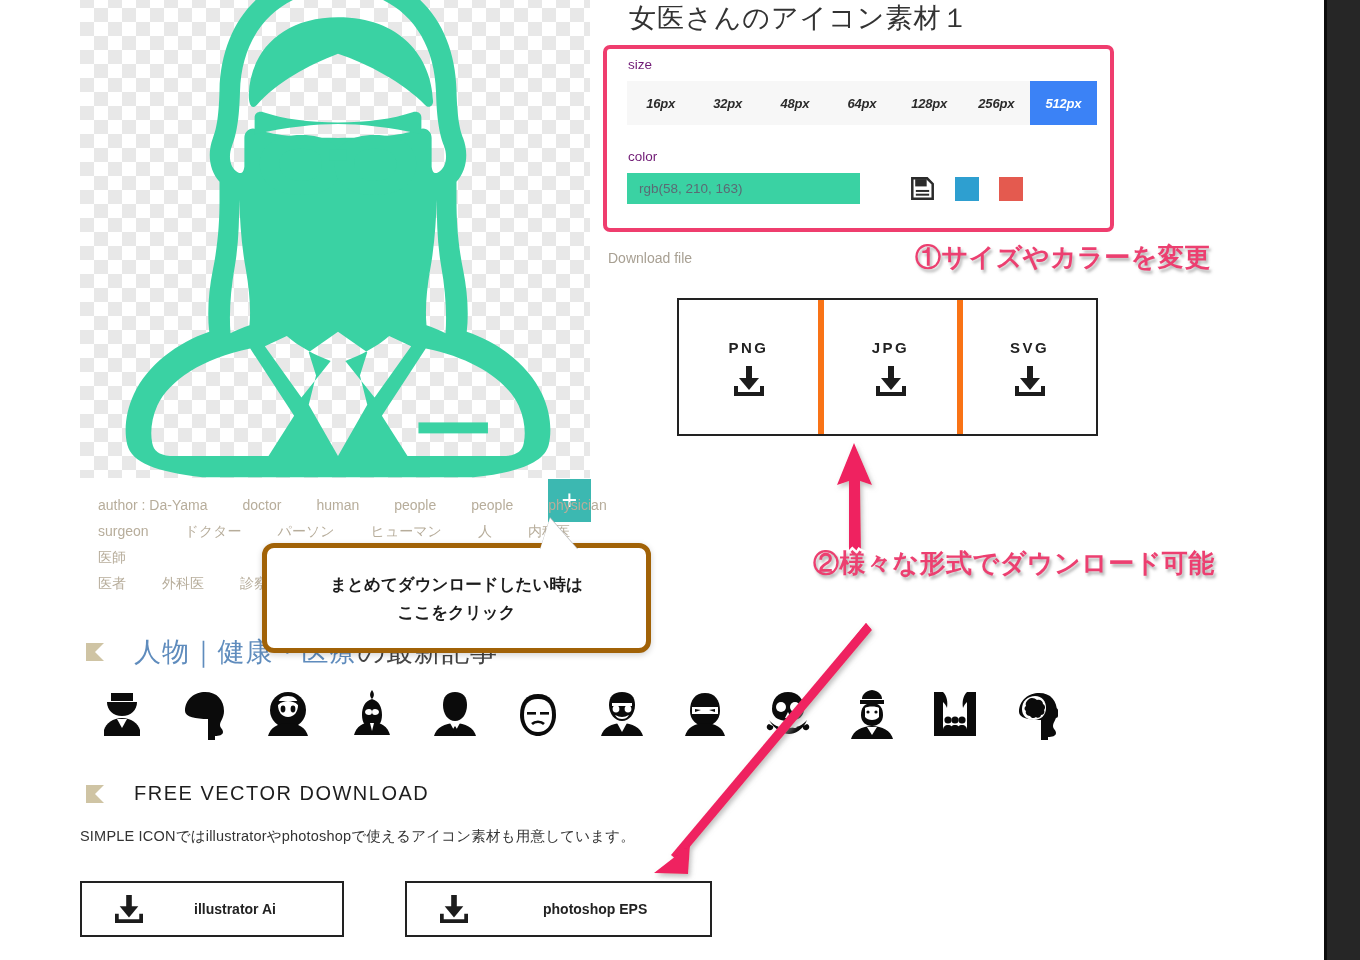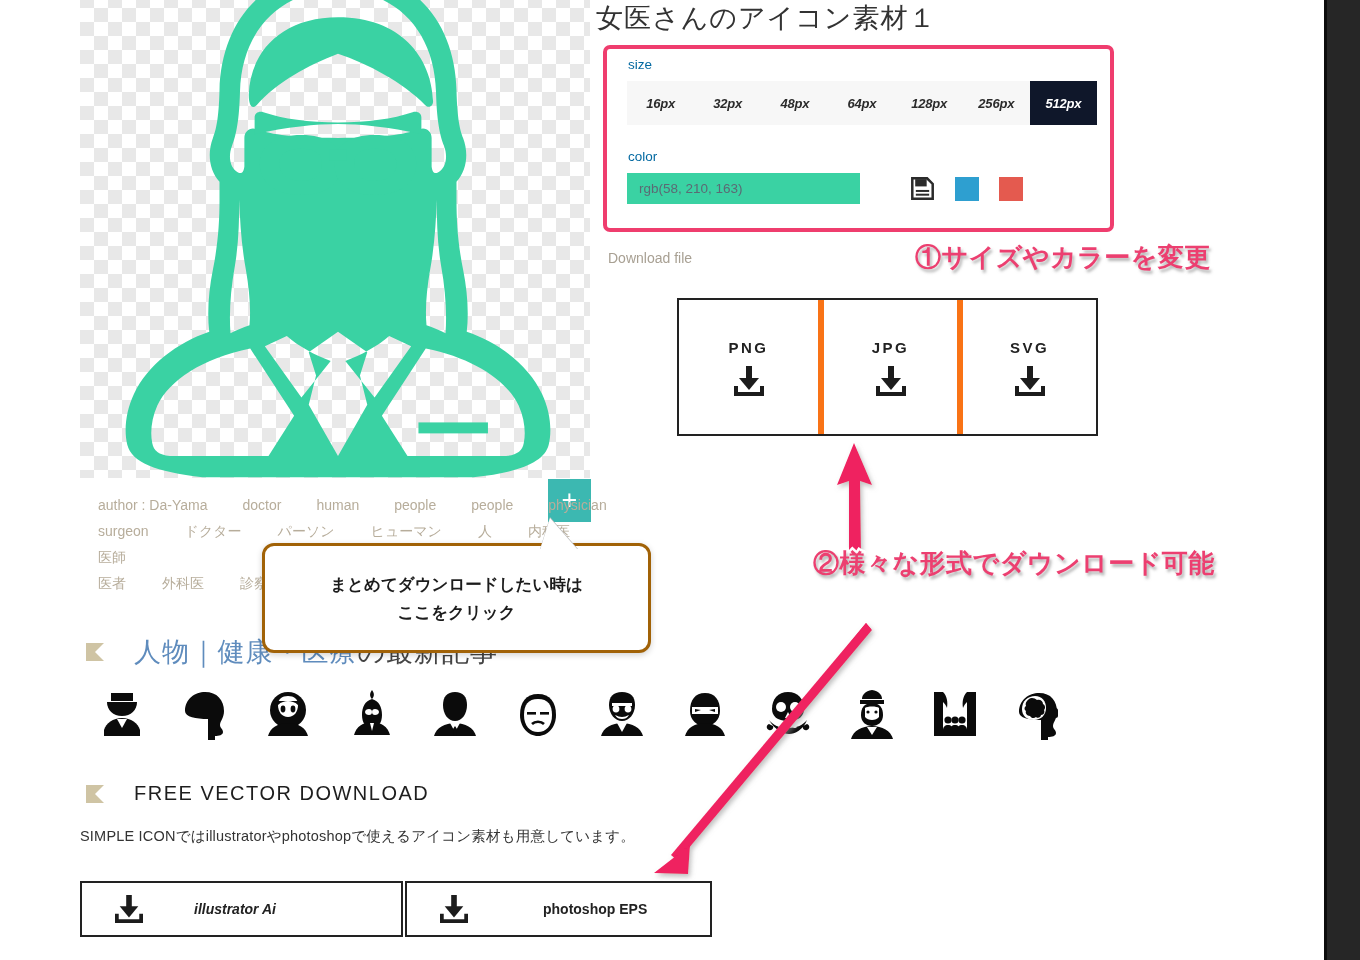--- a/index.html
+++ b/index.html
@@ -49,47 +49,47 @@
     width: 43px; height: 43px;
     background: #3cb8b1;
     color: #ffffff;
     display: flex; align-items: center; justify-content: center;
     font-size: 27px; font-weight: 300; line-height: 1;
     cursor: pointer;
   }
 
   
   .title {
-    position: absolute; left: 596px; top: 0px;
+    position: absolute; left: 629px; top: 0px;
     font-size: 27px; color: #333333; letter-spacing: 1px;
     white-space: nowrap;
   }
 
   
   .opt-card {
     position: absolute; left: 603px; top: 45px;
     width: 511px; height: 187px;
     border: 4px solid #ef3d6e;
     border-radius: 7px;
     background: #ffffff;
   }
   .opt-inner { position: absolute; left: 20px; top: 8px; right: 10px; }
   .opt-label {
-    font-size: 13.5px; color: #0369a1; font-weight: 400;
+    font-size: 13.5px; color: #701a75; font-weight: 400;
     margin: 0 0 9px 1px;
   }
   .size-row {
     display: flex; background: #f7f7f7; width: 470px; height: 44px;
   }
   .size-btn {
     flex: 1; display: flex; align-items: center; justify-content: center;
     font-size: 13px; font-weight: bold; color: #2b2b2b;
     cursor: pointer; letter-spacing: -0.2px; font-style: italic;
   }
-  .size-btn.active { background: #0f172a; color: #ffffff; }
+  .size-btn.active { background: #3b82f6; color: #ffffff; }
 
   .color-row { display: flex; align-items: center; margin-top: 0px; }
   .color-field {
     width: 233px; height: 31px; background: #3ad2a3;
     display: flex; align-items: center;
     padding-left: 12px;
     font-size: 13.5px; color: #5b6a74;
     cursor: text;
   }
   .swatch-group { display: flex; align-items: center; margin-left: 50px; gap: 20px; }
@@ -126,21 +126,21 @@
     line-height: 26px;
   }
   .tags span { cursor: pointer; margin-right: 17px; white-space: nowrap; margin-left: 18px; }
   .tags .r2 span, .tags .r3 span { margin-right: 18px; }
 
   
   .tip {
     position: absolute; left: 262px; top: 543px;
     width: 389px; height: 110px;
     background: #ffffff;
-    border: 3px solid #a16207;
+    border: 5px solid #a16207;
     border-radius: 12px;
     box-shadow: 0 2px 6px rgba(0,0,0,0.18);
     display: flex; flex-direction: column;
     align-items: center; justify-content: center;
     font-size: 16.5px; color: #1c1c1c; font-weight: bold;
     line-height: 28px;
     z-index: 6;
   }
   .tip-tail {
     position: absolute; left: 540px; top: 518px;
@@ -188,21 +188,21 @@
   }
 
   
   .vec-btn {
     position: absolute; height: 56px;
     border: 2px solid #222222; background: #ffffff;
     display: flex; align-items: center; cursor: pointer;
   }
   .vec-btn .ic { margin-left: 32px; }
   .vec-btn .lb { margin-left: 50px; font-size: 14px; font-weight: bold; color: #222; }
-  .vec-ai  { left: 80px;  top: 881px; width: 323px; font-style: italic; }
+  .vec-ai  { left: 80px;  top: 881px; width: 264px; }
   .vec-eps { left: 405px; top: 881px; width: 307px; gap: 24px; }
 
   
   .anno {
     position: absolute;
     font-weight: bold;
     font-size: 26px;
     color: #ec3f70;
     -webkit-text-stroke: 5px #ffffff;
     paint-order: stroke fill;

